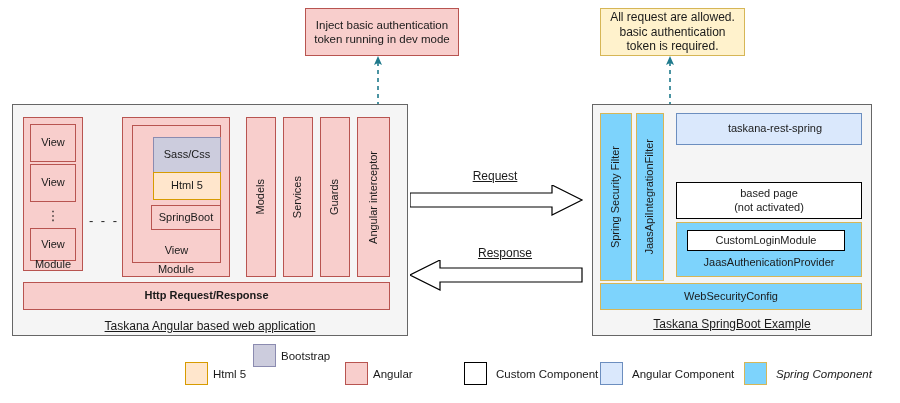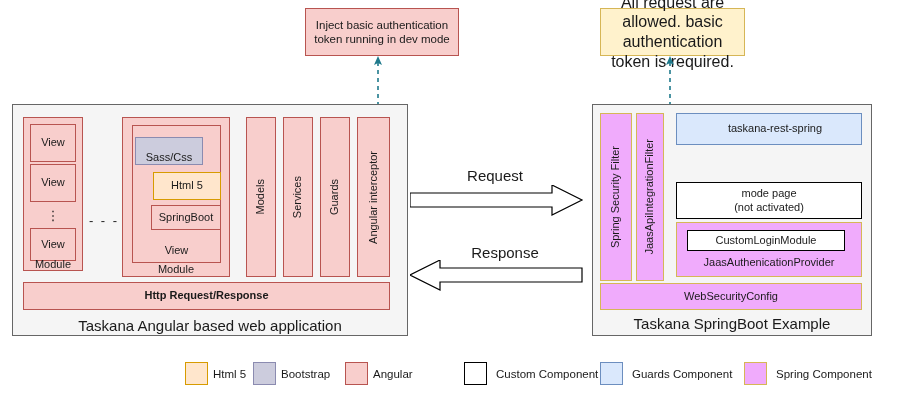--- a/index.html
+++ b/index.html
@@ -23,49 +23,49 @@
     align-items: center;
     justify-content: center;
     text-align: center;
     line-height: 1.22;
   }
 
   
   .c-angular  { background: #f8cecc; border: 1px solid #b85450; }
   .c-html5    { background: #ffe6cc; border: 1px solid #d79b00; }
   .c-boot     { background: #ccccdd; border: 1px solid #8b8bb0; }
-  .c-spring   { background: #f0abfc; border: 1px solid #d6b656; }
+  .c-spring   { background: #7dd3fc; border: 1px solid #d6b656; }
   .c-taskana  { background: #dae8fc; border: 1px solid #6c8ebf; }
   .c-custom   { background: #ffffff; border: 1px solid #000000; }
   .panel      { background: #f5f5f5; border: 1px solid #666666; }
 
   
   .vert {
     writing-mode: vertical-rl;
     transform: rotate(180deg);
   }
 
   .note-angular {
     background: #f8cecc; border: 1px solid #b85450;
     font-size: 11.5px;
     justify-content: flex-end;
   }
   .note-spring {
     background: #fff2cc; border: 1px solid #d6b656;
-    font-size: 16px;
+    font-size: 12px;
   }
 
   .dashed-line { overflow: visible; }
 
   .legend-sw { width: 21px; height: 21px; }
   .legend-item { display: flex; align-items: center; }
   .legend-label { margin-left: 5px; white-space: nowrap; font-size: 11.5px; }
   .legend-label.gap { margin-left: 9px; }
 
-  .plain-label { font-size: 15px; color: #1a1a1a; }
+  .plain-label { font-size: 12px; color: #1a1a1a; text-decoration: underline; }
   .dots { letter-spacing: 2px; font-size: 13px; color: #222; }
 </style>
 </head>
 <body>
 
 <div class="abs note-angular ctr" style="left:305px; top:8px; width:154px; height:48px; padding:2px 4px;">
   <span>Inject basic authentication token running in dev mode</span>
 </div>
 
 <div class="abs note-spring ctr" style="left:600px; top:8px; width:145px; height:48px; padding:2px 4px;">
@@ -104,21 +104,21 @@
 <div class="abs ctr" style="left:23px; top:258px; width:60px; height:14px;">
   <span>Module</span>
 </div>
 
 <div class="abs ctr dots" style="left:88px; top:213px; width:32px; height:16px;">
   <span>- - -</span>
 </div>
 
 <div class="abs c-angular" style="left:122px; top:117px; width:108px; height:160px;"></div>
 <div class="abs c-angular" style="left:132px; top:125px; width:89px; height:138px;"></div>
-<div class="abs c-boot ctr" style="left:135px; top:137px; width:68px; height:28px;align-items:flex-end;">
+<div class="abs c-boot ctr" style="left:153px; top:137px; width:68px; height:36px;">
   <span>Sass/Css</span>
 </div>
 <div class="abs c-html5 ctr" style="left:153px; top:172px; width:68px; height:28px;">
   <span>Html 5</span>
 </div>
 <div class="abs c-angular ctr" style="left:151px; top:205px; width:70px; height:25px;">
   <span>SpringBoot</span>
 </div>
 <div class="abs ctr" style="left:132px; top:243px; width:89px; height:15px;">
   <span>View</span>
@@ -169,53 +169,53 @@
 </div>
 <div class="abs c-spring ctr" style="left:636px; top:113px; width:28px; height:168px;">
   <span class="vert">JaasApiIntegrationFilter</span>
 </div>
 
 <div class="abs c-taskana ctr" style="left:676px; top:113px; width:186px; height:32px;padding-left:12px;">
   <span>taskana-rest-spring</span>
 </div>
 
 <div class="abs c-custom ctr" style="left:676px; top:182px; width:186px; height:37px; flex-direction:column;">
-  <span>mode page</span>
+  <span>based page</span>
   <span>(not activated)</span>
 </div>
 
 <div class="abs c-spring" style="left:676px; top:222px; width:186px; height:55px;"></div>
 <div class="abs c-custom ctr" style="left:687px; top:230px; width:158px; height:21px;">
   <span>CustomLoginModule</span>
 </div>
 <div class="abs ctr" style="left:676px; top:254px; width:186px; height:18px;">
   <span>JaasAuthenicationProvider</span>
 </div>
 
 <div class="abs c-spring ctr" style="left:600px; top:283px; width:262px; height:27px;">
   <span>WebSecurityConfig</span>
 </div>
 
 <div class="abs legend-item" style="left:185px; top:362px;">
   <span class="legend-sw c-html5"></span>
   <span class="legend-label">Html 5</span>
 </div>
-<div class="abs legend-item" style="left:253px; top:362px;justify-content:flex-end;">
+<div class="abs legend-item" style="left:253px; top:344px;justify-content:flex-end;">
   <span class="legend-sw c-boot"></span>
   <span class="legend-label">Bootstrap</span>
 </div>
 <div class="abs legend-item" style="left:345px; top:362px;">
   <span class="legend-sw c-angular"></span>
   <span class="legend-label">Angular</span>
 </div>
 
 <div class="abs legend-item" style="left:464px; top:362px;">
   <span class="legend-sw c-custom"></span>
   <span class="legend-label gap">Custom Component</span>
 </div>
 <div class="abs legend-item" style="left:600px; top:362px;">
   <span class="legend-sw c-taskana"></span>
-  <span class="legend-label gap">Guards Component</span>
-</div>
-<div class="abs legend-item" style="left:744px; top:362px;">
+  <span class="legend-label gap">Angular Component</span>
+</div>
+<div class="abs legend-item" style="left:744px; top:362px;font-style:italic;">
   <span class="legend-sw c-spring"></span>
   <span class="legend-label gap">Spring Component</span>
 </div>
 
 </body></html>

